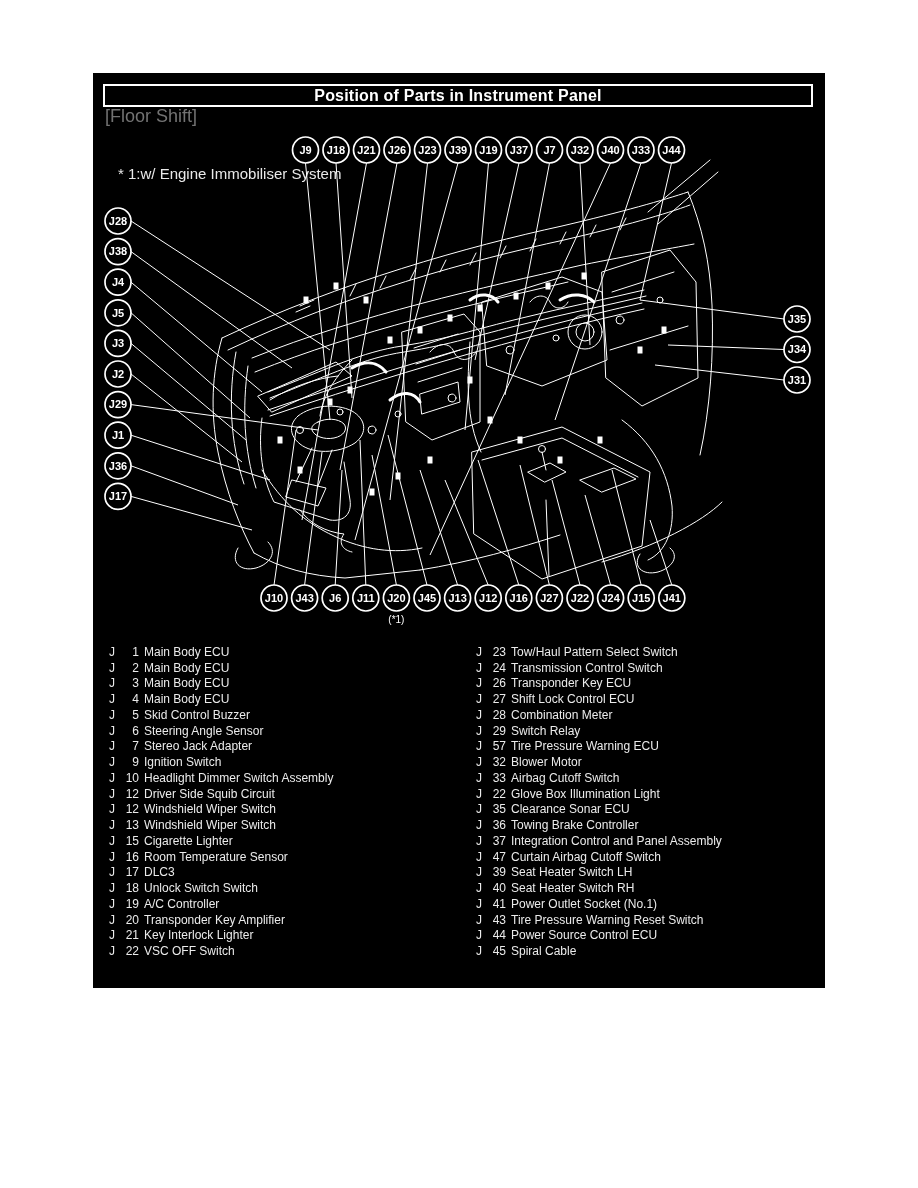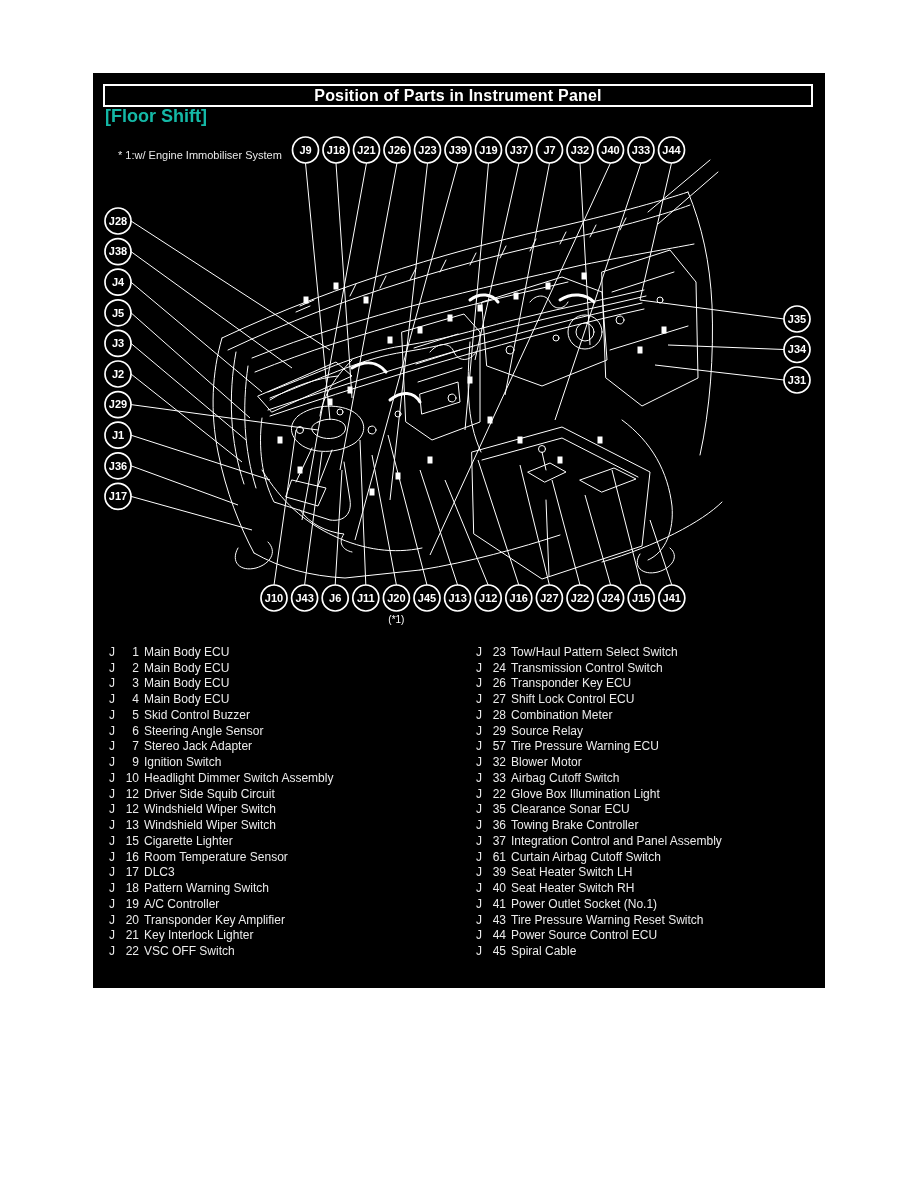--- a/index.html
+++ b/index.html
@@ -12,24 +12,24 @@
     background:#000000;color:#ffffff;
   }
   .titlebar{
     position:absolute;left:10px;top:11px;width:706px;height:19px;
     border:2px solid #ffffff;display:flex;align-items:center;justify-content:center;
   }
   .titlebar span{
     font-size:16px;font-weight:bold;color:#ffffff;letter-spacing:.2px;white-space:nowrap;
   }
   .section-label{
-    position:absolute;left:12px;top:33px;font-size:18px;font-weight:bold;color:#14b8a6;white-space:nowrap;
+    position:absolute;left:12px;top:33px;font-size:18px;font-weight:normal;color:#737373;white-space:nowrap;
   }
   .footnote{
-    position:absolute;left:25px;top:76px;font-size:11px;color:#e9e9e9;white-space:nowrap;
+    position:absolute;left:25px;top:92px;font-size:15px;color:#e9e9e9;white-space:nowrap;
   }
   svg.diagram{position:absolute;left:0;top:0;}
   .legend-col{position:absolute;top:571px;}
   .legend-col.left{left:16px;}
   .legend-col.right{left:383px;}
   .legend-row{
     display:grid;grid-template-columns:9px 16px auto;column-gap:5px;
     height:15.75px;align-items:center;font-size:12px;color:#ebebeb;white-space:nowrap;
   }
   .legend-row .num{text-align:right;}
@@ -354,21 +354,21 @@
           <span class="nm">Room Temperature Sensor</span>
         </div>
         <div class="legend-row">
           <span class="pfx">J</span>
           <span class="num">17</span>
           <span class="nm">DLC3</span>
         </div>
         <div class="legend-row">
           <span class="pfx">J</span>
           <span class="num">18</span>
-          <span class="nm">Pattern Warning Switch</span>
+          <span class="nm">Unlock Switch Switch</span>
         </div>
         <div class="legend-row">
           <span class="pfx">J</span>
           <span class="num">19</span>
           <span class="nm">A/C Controller</span>
         </div>
         <div class="legend-row">
           <span class="pfx">J</span>
           <span class="num">20</span>
           <span class="nm">Transponder Key Amplifier</span>
@@ -406,21 +406,21 @@
           <span class="nm">Shift Lock Control ECU</span>
         </div>
         <div class="legend-row">
           <span class="pfx">J</span>
           <span class="num">28</span>
           <span class="nm">Combination Meter</span>
         </div>
         <div class="legend-row">
           <span class="pfx">J</span>
           <span class="num">29</span>
-          <span class="nm">Source Relay</span>
+          <span class="nm">Switch Relay</span>
         </div>
         <div class="legend-row">
           <span class="pfx">J</span>
           <span class="num">57</span>
           <span class="nm">Tire Pressure Warning ECU</span>
         </div>
         <div class="legend-row">
           <span class="pfx">J</span>
           <span class="num">32</span>
           <span class="nm">Blower Motor</span>
@@ -445,21 +445,21 @@
           <span class="num">36</span>
           <span class="nm">Towing Brake Controller</span>
         </div>
         <div class="legend-row">
           <span class="pfx">J</span>
           <span class="num">37</span>
           <span class="nm">Integration Control and Panel Assembly</span>
         </div>
         <div class="legend-row">
           <span class="pfx">J</span>
-          <span class="num">61</span>
+          <span class="num">47</span>
           <span class="nm">Curtain Airbag Cutoff Switch</span>
         </div>
         <div class="legend-row">
           <span class="pfx">J</span>
           <span class="num">39</span>
           <span class="nm">Seat Heater Switch LH</span>
         </div>
         <div class="legend-row">
           <span class="pfx">J</span>
           <span class="num">40</span>

